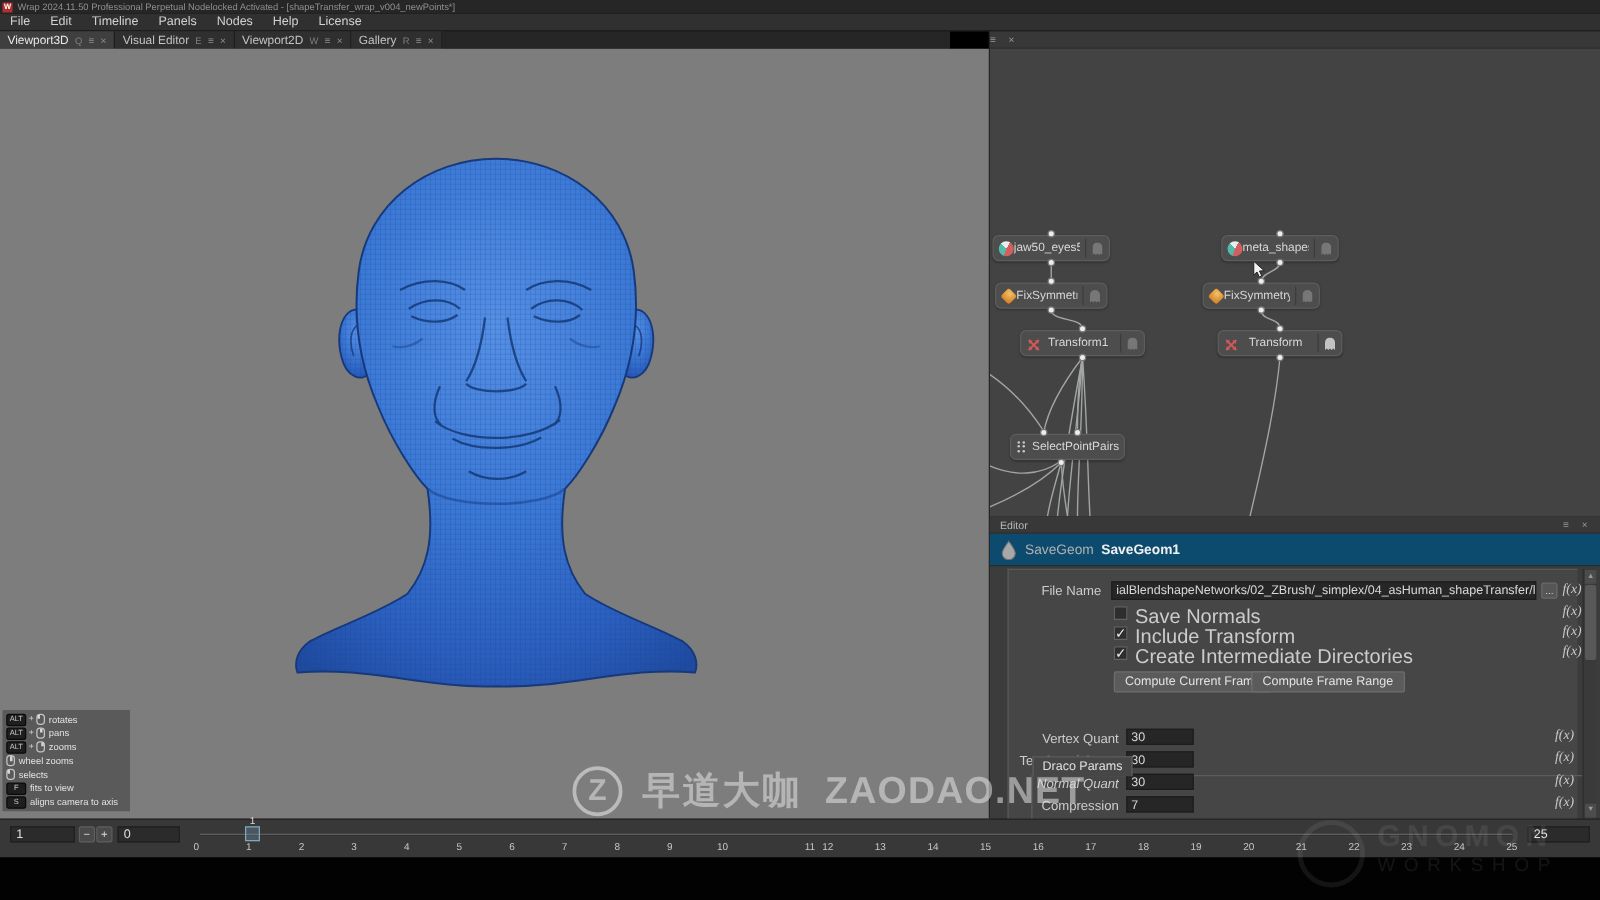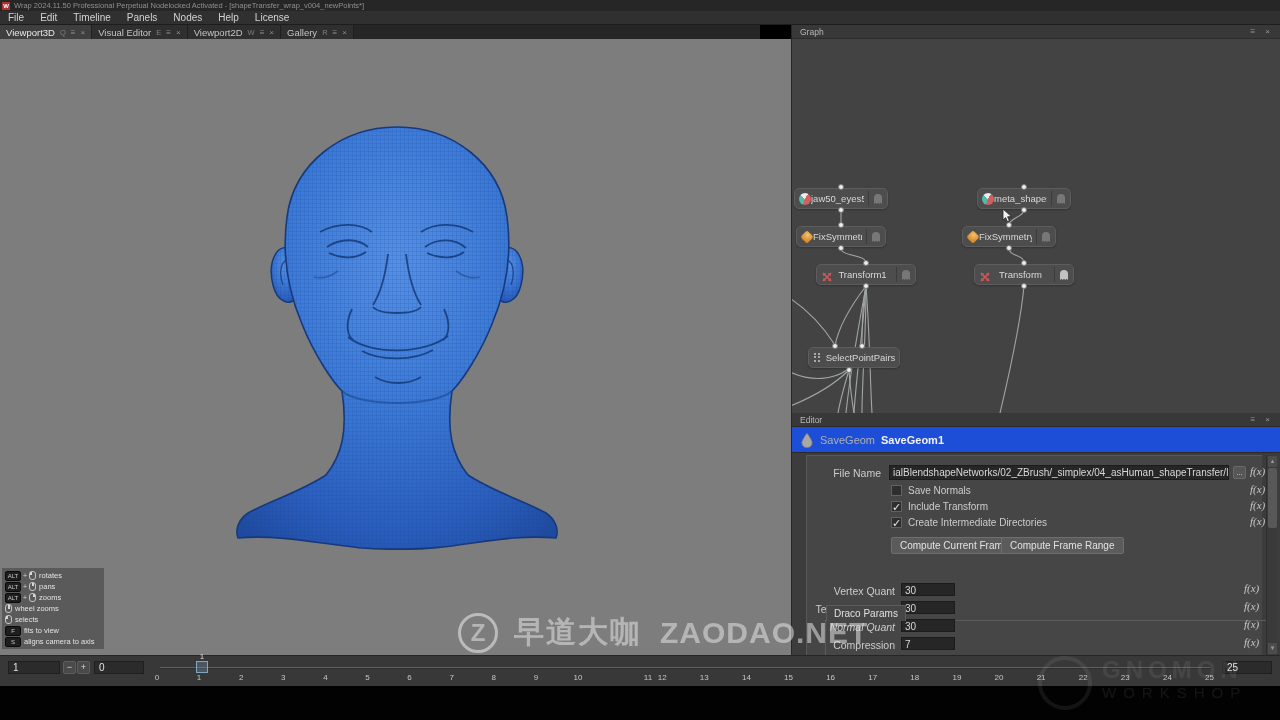--- a/index.html
+++ b/index.html
@@ -46,36 +46,36 @@
   .nghost{width:18px;display:flex;justify-content:center;opacity:.55;}
   .nghost.bright{opacity:.9;}
   .gdot{position:absolute;width:6px;height:6px;border-radius:50%;background:#ededed;border:1px solid #787878;
         box-sizing:border-box;z-index:3;}
   .gcursor{position:absolute;z-index:4;}
 
   
   .editor{left:792px;top:413px;width:488px;height:242px;background:#3c3c3c;overflow:hidden;}
   .editor-header{position:absolute;left:0;top:0;width:488px;height:14px;background:#383838;
                  border-bottom:1px solid #2c2c2c;box-sizing:border-box;display:flex;align-items:center;}
-  .sg-header{position:absolute;left:0;top:14px;width:488px;height:26px;background:#1d4ed8;display:flex;align-items:center;
+  .sg-header{position:absolute;left:0;top:14px;width:488px;height:26px;background:#0c4a6e;display:flex;align-items:center;
              border-bottom:1px solid #2a2a2a;box-sizing:border-box;}
   .sg-type{font-size:11px;color:#b0b0b0;margin-left:28px;}
   .sg-name{font-size:11px;color:#f0f0f0;font-weight:bold;margin-left:6px;}
   .ed-content{position:absolute;left:14px;top:42px;width:456px;height:252px;background:#464646;
               border-top:1px solid #585858;border-left:1px solid #585858;box-sizing:border-box;}
   .row-label{position:absolute;width:168px;text-align:right;font-size:10.5px;color:#cccccc;}
   .txt-field{position:absolute;background:#262626;border:1px solid #1c1c1c;box-sizing:border-box;
              color:#d8d8d8;font-size:10px;line-height:13px;white-space:nowrap;overflow:hidden;padding:0 3px;}
   .txt-right{text-align:right;}
   .browse-btn{position:absolute;width:13px;height:13px;background:#565656;border:1px solid #6a6a6a;border-radius:2px;
               color:#ddd;font-size:8px;text-align:center;line-height:11px;box-sizing:border-box;}
   .fx{position:absolute;font-family:"Liberation Serif",serif;font-style:italic;font-size:11px;color:#c9c9c9;}
   .cb{position:absolute;width:11px;height:11px;background:#2e2e2e;border:1px solid #626262;box-sizing:border-box;
       color:#eaeaea;font-size:11px;line-height:10px;text-align:center;overflow:visible;}
-  .cb-label{position:absolute;font-size:10px;color:#cccccc;}
+  .cb-label{position:absolute;font-size:16px;color:#cccccc;}
   .btn{position:absolute;height:17px;background:#5b5b5b;border:1px solid #6e6e6e;border-radius:2px;
        color:#e2e2e2;font-size:10px;text-align:center;line-height:15px;box-sizing:border-box;padding:0 8px;}
   .draco-box{position:absolute;left:18px;top:164px;width:448px;height:90px;border:1px solid #5c5c5c;box-sizing:border-box;}
   .draco-tab{position:absolute;left:19px;top:149px;height:16px;padding:0 7px;background:#464646;
              border:1px solid #5c5c5c;border-bottom:none;font-size:10px;color:#e0e0e0;line-height:15px;box-sizing:border-box;z-index:2;}
   .scrollbar{position:absolute;left:474px;top:42px;width:11px;height:200px;background:#3a3a3a;border-left:1px solid #2e2e2e;box-sizing:border-box;}
   .sb-arrow{position:absolute;left:1px;width:9px;height:11px;background:#4c4c4c;color:#999;font-size:6px;
             text-align:center;line-height:11px;}
   .sb-thumb{position:absolute;left:1px;top:13px;width:9px;height:60px;background:#585858;border-radius:2px;}
 
@@ -161,21 +161,20 @@
   </div>
   <div class="tab">
     <span class="tab-label">Gallery</span>
     <span class="tab-sc">R</span>
     <span class="tab-menu">≡</span>
     <span class="tab-close">×</span>
   </div>
 </div>
 
 <div class="abs graph-header">
-  <span class="panel-title">Graph</span>
   <span class="panel-icons">≡ ×</span>
 </div>
 
 <div class="abs viewport">
   <svg width="792" height="616" viewBox="0 0 792 616">
     <defs>
       <radialGradient id="headshade" cx="0.5" cy="0.32" r="0.8">
         <stop offset="0" stop-color="#5590e6"></stop>
         <stop offset="0.45" stop-color="#3a78d6"></stop>
         <stop offset="0.78" stop-color="#2a5fc0"></stop>

